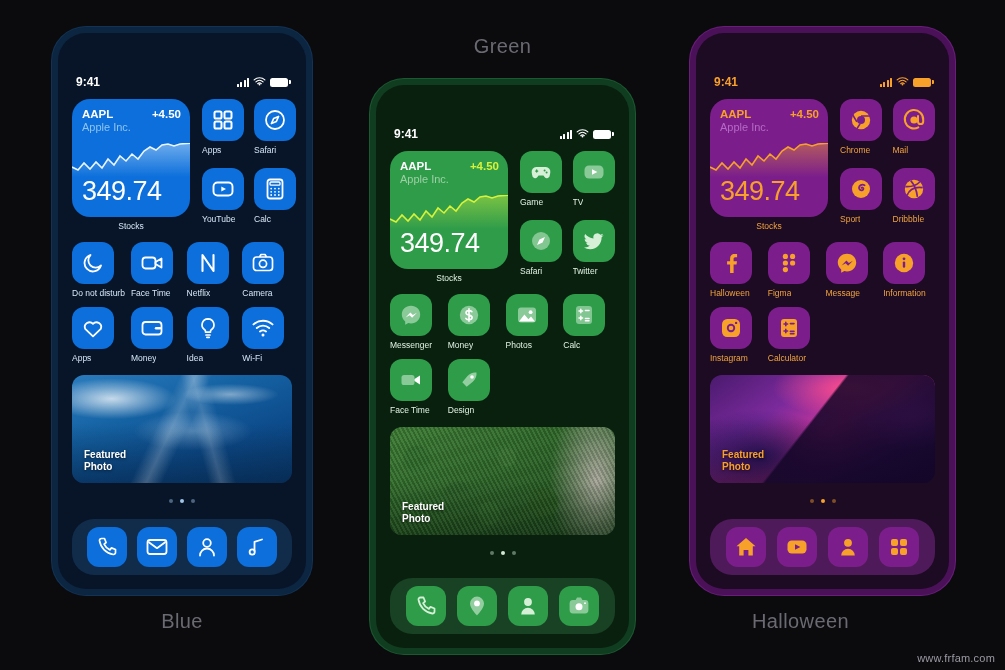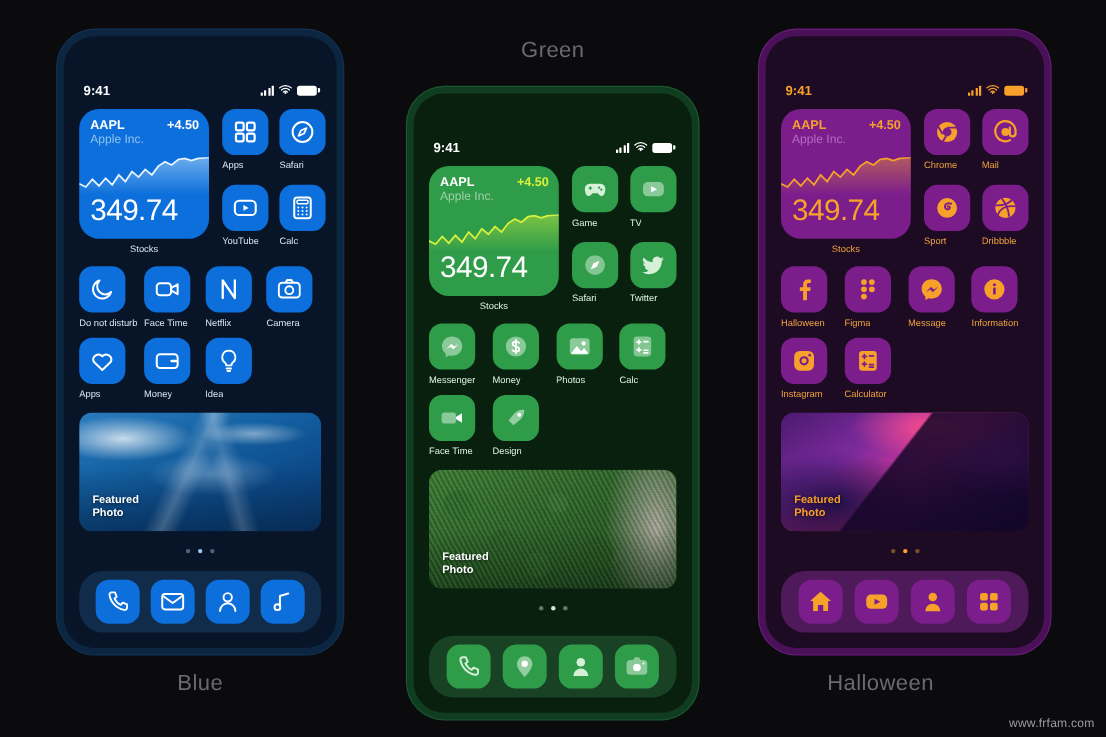--- a/index.html
+++ b/index.html
@@ -368,20 +368,29 @@
           </div>
           <div class="app">
             <div class="tile">
                 <svg viewBox="0 0 24 24">
                   <path d="M12 2.8a6 6 0 00-3.4 10.9c.6.5.9 1.1.9 1.8v.6h5v-.6c0-.7.3-1.3.9-1.8A6 6 0 0012 2.8z" stroke-width="1.7" stroke-linejoin="round"></path>
                   <path d="M10 19h4M10.8 21.3h2.4" stroke-width="1.7" stroke-linecap="round"></path>
                 </svg>
               </div>
             <div class="app-label">Idea</div>
           </div>
+          <div class="app">
+            <div class="tile">
+                <svg viewBox="0 0 24 24">
+                  <path d="M2.5 8.4a14 14 0 0119 0M5.8 12a9.4 9.4 0 0112.4 0M9 15.5a5 5 0 016 0" stroke-width="1.9" stroke-linecap="round"></path>
+                  <circle cx="12" cy="19" r="1.5" fill="currentColor" stroke="none"></circle>
+                </svg>
+              </div>
+            <div class="app-label">Wi-Fi</div>
+          </div>
         </div>
 
         <div class="photo-widget">
           <div class="art-blue"></div>
           <div class="caption">
             <div>Featured</div>
             <div>Photo</div>
           </div>
         </div>
 

